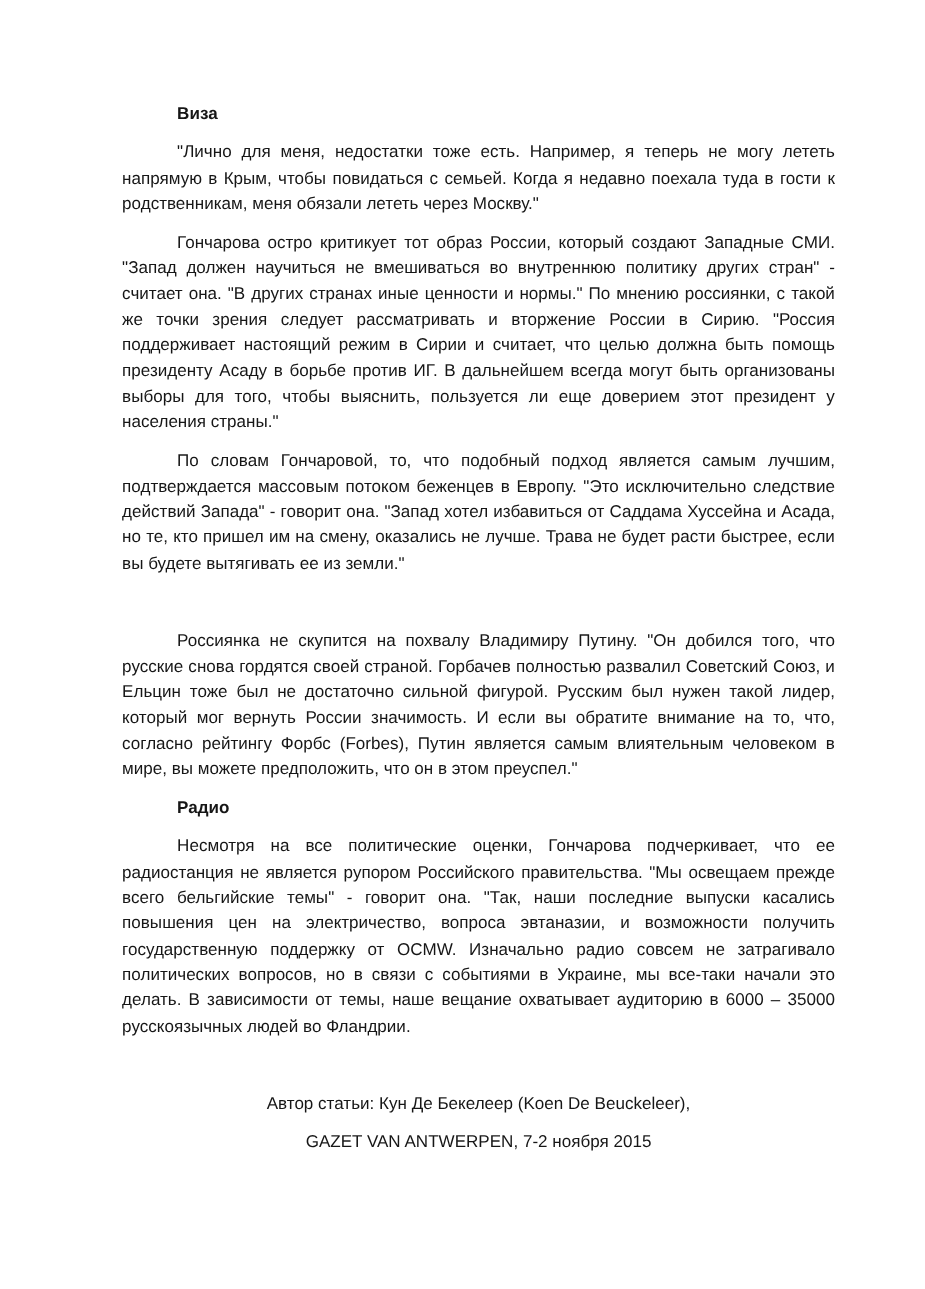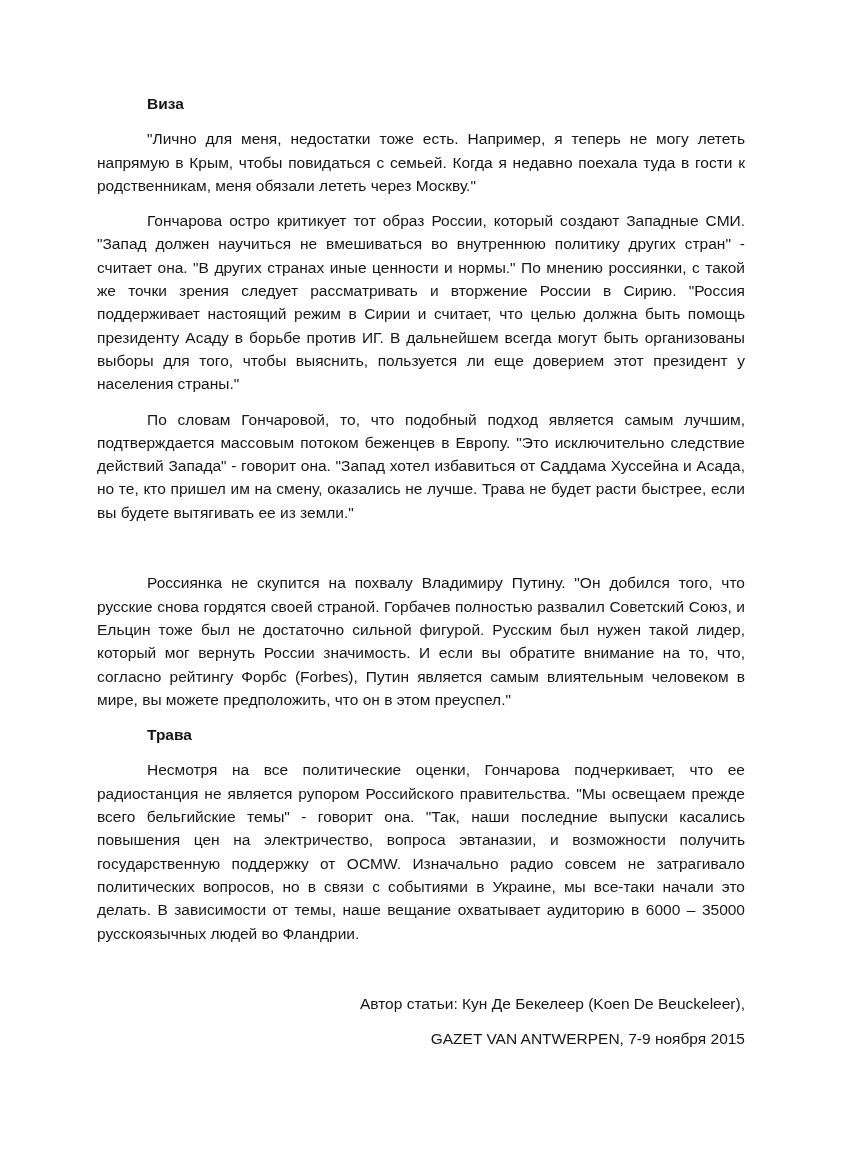--- a/index.html
+++ b/index.html
@@ -14,21 +14,21 @@
     height: 1172px;
     margin: 0 auto;
     background: #ffffff;
     overflow: hidden;
     font-family: "Liberation Sans", "DejaVu Sans", sans-serif;
     color: #161616;
   }
   .content {
     position: absolute;
     top: 92px;
-    left: 97px;
+    left: 111px;
     width: 648px;
   }
   .para {
     margin: 0 0 12px 0;
     font-size: 15.5px;
     line-height: 23.3px;
     text-align: justify;
     text-align-last: left;
     text-indent: 50px;
     font-weight: 400;
@@ -43,21 +43,21 @@
     color: #161616;
   }
   .spacer-line {
     height: 23.3px;
     margin: 0 0 12px 0;
   }
   .footer-line {
     margin: 0 0 12px 0;
     font-size: 15.5px;
     line-height: 23.3px;
-    text-align: right;
+    text-align: center;
     text-indent: 0;
     color: #161616;
   }
   .bold { font-weight: 400; }
 </style>
 </head>
 <body>
 
 <div class="page">
   <div class="content">
@@ -68,24 +68,24 @@
 
     <p class="para">Гончарова остро критикует тот образ России, который создают Западные СМИ. "Запад должен научиться не вмешиваться во внутреннюю политику других стран" - считает она. "В других странах иные ценности и нормы." По мнению россиянки, с такой же точки зрения следует рассматривать  и вторжение России в Сирию.  "Россия поддерживает настоящий режим в Сирии и считает, что  целью должна быть помощь президенту Асаду в борьбе против ИГ. В дальнейшем всегда могут быть организованы выборы для того, чтобы выяснить, пользуется ли еще доверием этот президент у населения страны."</p>
 
     <p class="para">По словам Гончаровой, то, что подобный подход является самым лучшим, подтверждается массовым потоком беженцев в Европу.  "Это исключительно следствие действий Запада" -  говорит она.  "Запад хотел избавиться от Саддама Хуссейна и Асада, но те, кто пришел им на смену, оказались не лучше. Трава не будет расти быстрее, если вы будете вытягивать ее из земли."</p>
 
     <div class="spacer-line"></div>
 
 
     <p class="para">Россиянка не скупится на похвалу Владимиру Путину. "Он добился того, что русские снова гордятся своей страной. Горбачев полностью развалил Советский Союз, и Ельцин тоже был не достаточно сильной фигурой. Русским был нужен такой лидер, который мог вернуть России значимость. И если вы обратите внимание на то, что, согласно рейтингу Форбс (Forbes), Путин является самым влиятельным человеком в мире, вы можете предположить, что он в этом преуспел."</p>
 
-    <p class="heading">Трава</p>
+    <p class="heading">Радио</p>
 
     <p class="para">Несмотря на все  политические  оценки, Гончарова подчеркивает, что ее радиостанция не является рупором Российского правительства. "Мы освещаем  прежде всего бельгийские темы" - говорит она. "Так, наши последние выпуски касались повышения цен на электричество, вопроса эвтаназии, и возможности получить государственную поддержку от OCMW. Изначально радио совсем не затрагивало  политических вопросов, но в связи с событиями в Украине, мы все-таки начали это делать. В зависимости от темы, наше вещание охватывает аудиторию в  6000 – 35000 русскоязычных людей во Фландрии.</p>
 
     <div class="spacer-line"></div>
 
     <p class="footer-line">Автор статьи: Кун Де Бекелеер (Koen De Beuckeleer),</p>
 
-    <p class="footer-line"><span class="bold">GAZET VAN ANTWERPEN</span><span>, 7-9 ноября 2015</span></p>
+    <p class="footer-line"><span class="bold">GAZET VAN ANTWERPEN</span><span>, 7-2 ноября 2015</span></p>
 
   </div>
 </div>
 
 </body></html>

